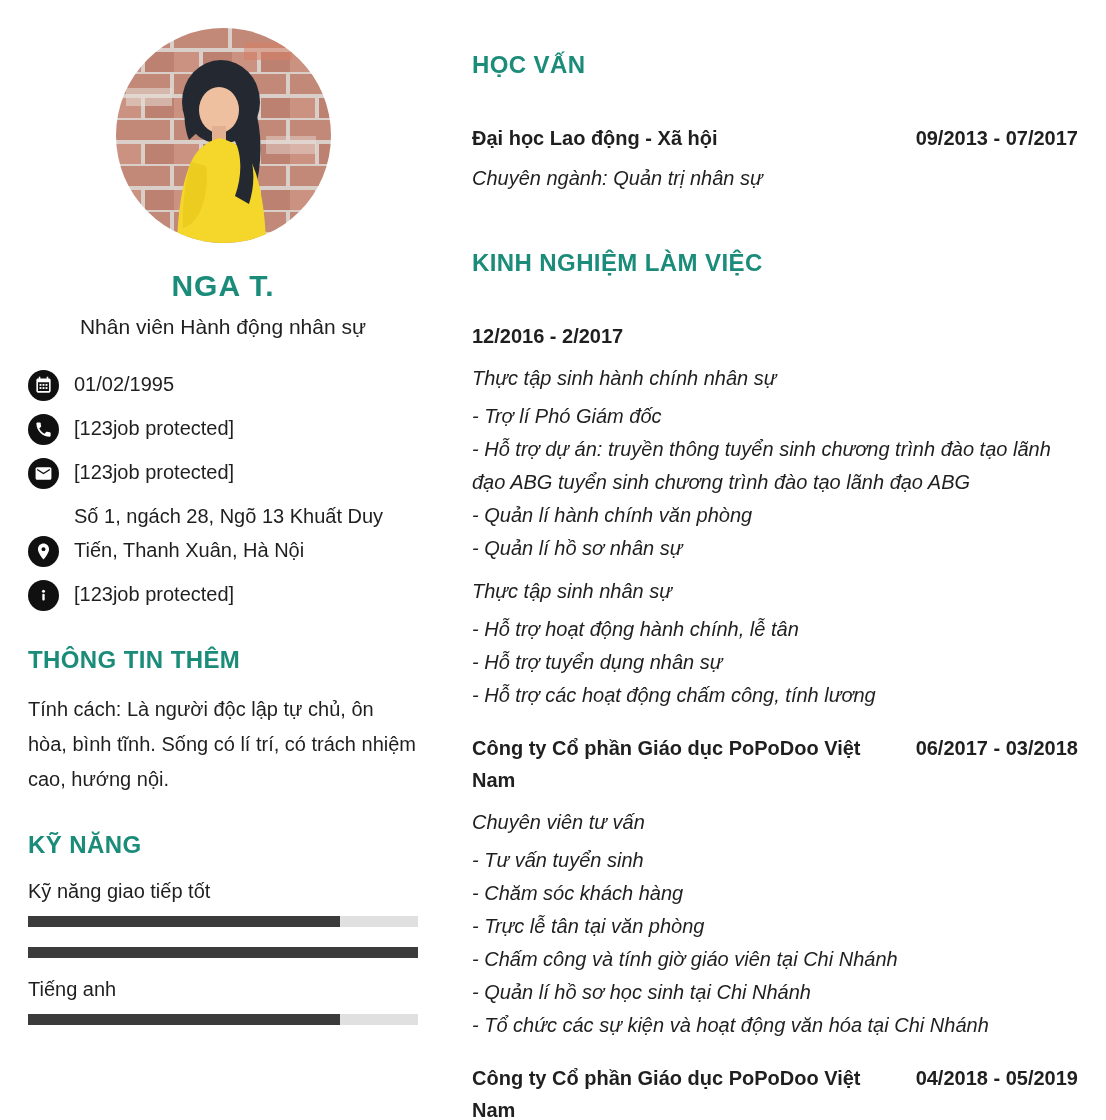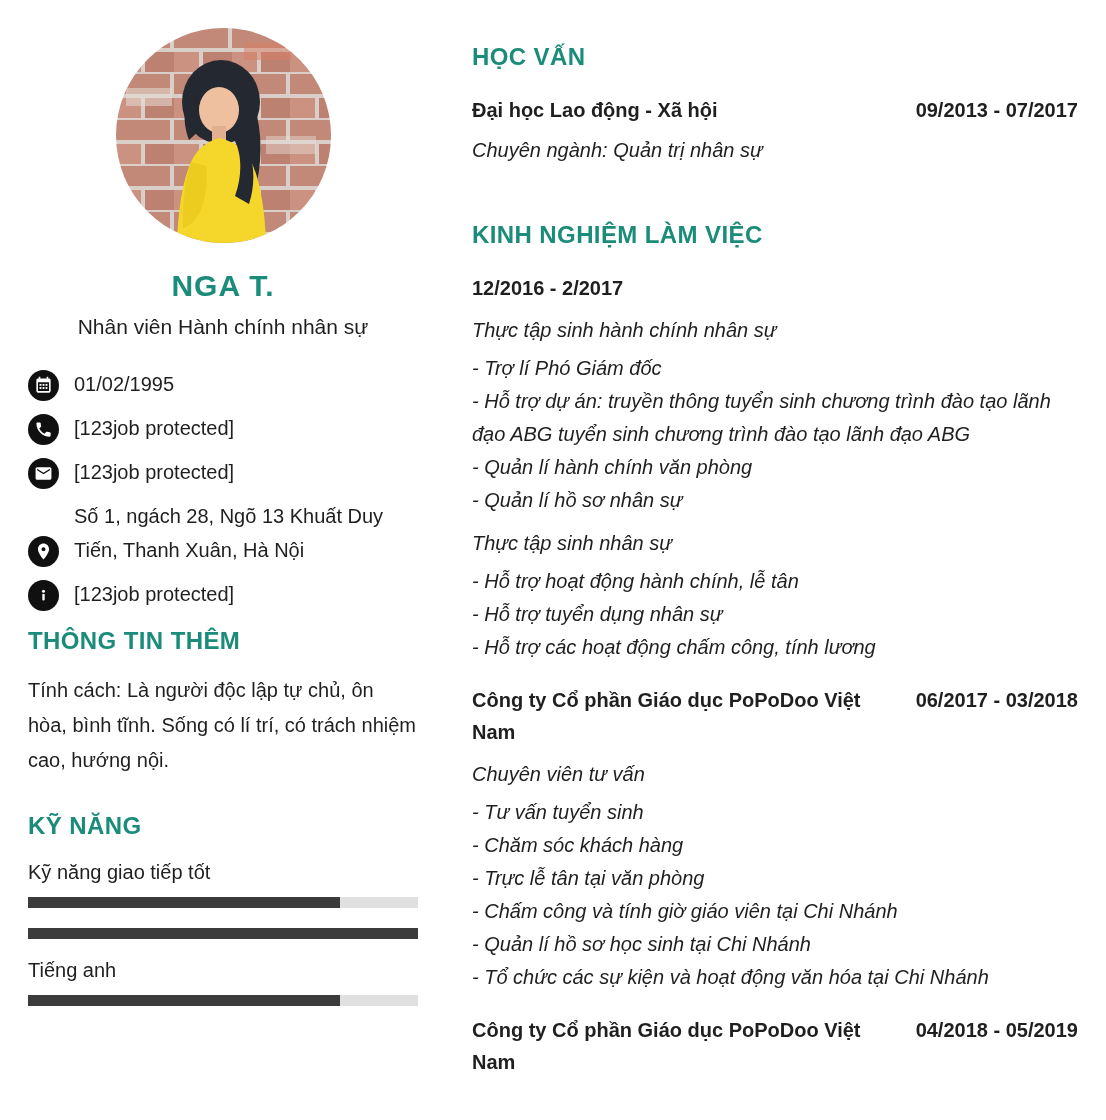--- a/index.html
+++ b/index.html
@@ -30,37 +30,38 @@
   .icon-circle {
     width:31px; height:31px; border-radius:50%; background:#101010;
     flex-shrink:0; display:flex; align-items:center; justify-content:center;
   }
   .icon-circle svg { width:19px; height:19px; fill:#ffffff; }
   .contact-text { margin-left:15px; font-size:20px; line-height:34px; margin-top:-1px; max-width:344px; }
 
   .sec-heading {
     color:#1a8c79; font-size:24px; font-weight:bold; letter-spacing:0.4px;
     line-height:30px;
-  }
-  .left .sec-heading.info-h { margin-top:15px; }
+    margin-top:8px;
+  }
+  .left .sec-heading.info-h { margin-top:34px; }
   .info-text { margin-top:17px; font-size:20px; line-height:35px; }
   .left .sec-heading.skills-h { margin-top:33px; }
 
   .skill { margin-top:20px; }
   .skill-label { font-size:20px; line-height:23px; }
   .bar { margin-top:13px; height:11px; width:390px; background:#e0e0e0; }
   .bar-fill { height:11px; background:#3b3b3b; }
 
   
   .right { width:606px; margin-left:54px; padding-top:42px; }
   .right .sec-heading.exp-h { margin-top:56px; }
 
   .item-head {
     display:flex; justify-content:space-between; align-items:flex-start;
-    margin-top:22px; font-weight:bold; font-size:20px; line-height:32px;
+    margin-top:42px; font-weight:bold; font-size:20px; line-height:32px;
   }
   .item-title { max-width:430px; }
   .item-date { white-space:nowrap; }
   .item-role { font-style:italic; font-size:20px; line-height:28px; margin-top:12px; }
   .bullets { margin-top:8px; font-size:20px; line-height:33px;font-style:italic; }
   .edu-detail { font-style:italic; font-size:20px; line-height:28px; margin-top:10px; }
   .job + .job .item-head { margin-top:20px; }
 </style>
 </head>
 <body>
@@ -93,21 +94,21 @@
         <path d="M83 68 Q 88 48 106 47 Q 124 49 126 68 Q 112 56 102 57 Q 90 58 83 68 Z" fill="#242830"></path>
 
         <path d="M103 110 C 90 114 81 121 75 134 C 66 154 62 184 61 215 L 150 215 C 149 182 144 152 135 133 C 128 119 116 113 103 110 Z" fill="#f5d62b"></path>
         <path d="M75 134 C 69 154 66 178 67 200 C 74 198 80 192 84 184 C 90 170 92 152 90 138 Z" fill="#eccc1e"></path>
 
         <path d="M124 104 C 138 124 141 152 133 176 L 119 168 C 127 146 126 122 116 108 Z" fill="#242830"></path>
       </svg>
     </div>
 
     <div class="name">NGA T.</div>
-    <div class="person-title">Nhân viên Hành chính nhân sự</div>
+    <div class="person-title">Nhân viên Hành động nhân sự</div>
 
     <div class="contact">
 
       <div class="contact-row">
         <span class="icon-circle">
           <svg viewBox="0 0 24 24">
               <path d="M19 3h-1V1h-2v2H8V1H6v2H5c-1.1 0-2 .9-2 2v14c0 1.1.9 2 2 2h14c1.1 0 2-.9 2-2V5c0-1.1-.9-2-2-2zm0 16H5V8h14v11z"></path>
               <rect x="7" y="10" width="2.4" height="2.4"></rect>
               <rect x="10.8" y="10" width="2.4" height="2.4"></rect>
               <rect x="14.6" y="10" width="2.4" height="2.4"></rect>

